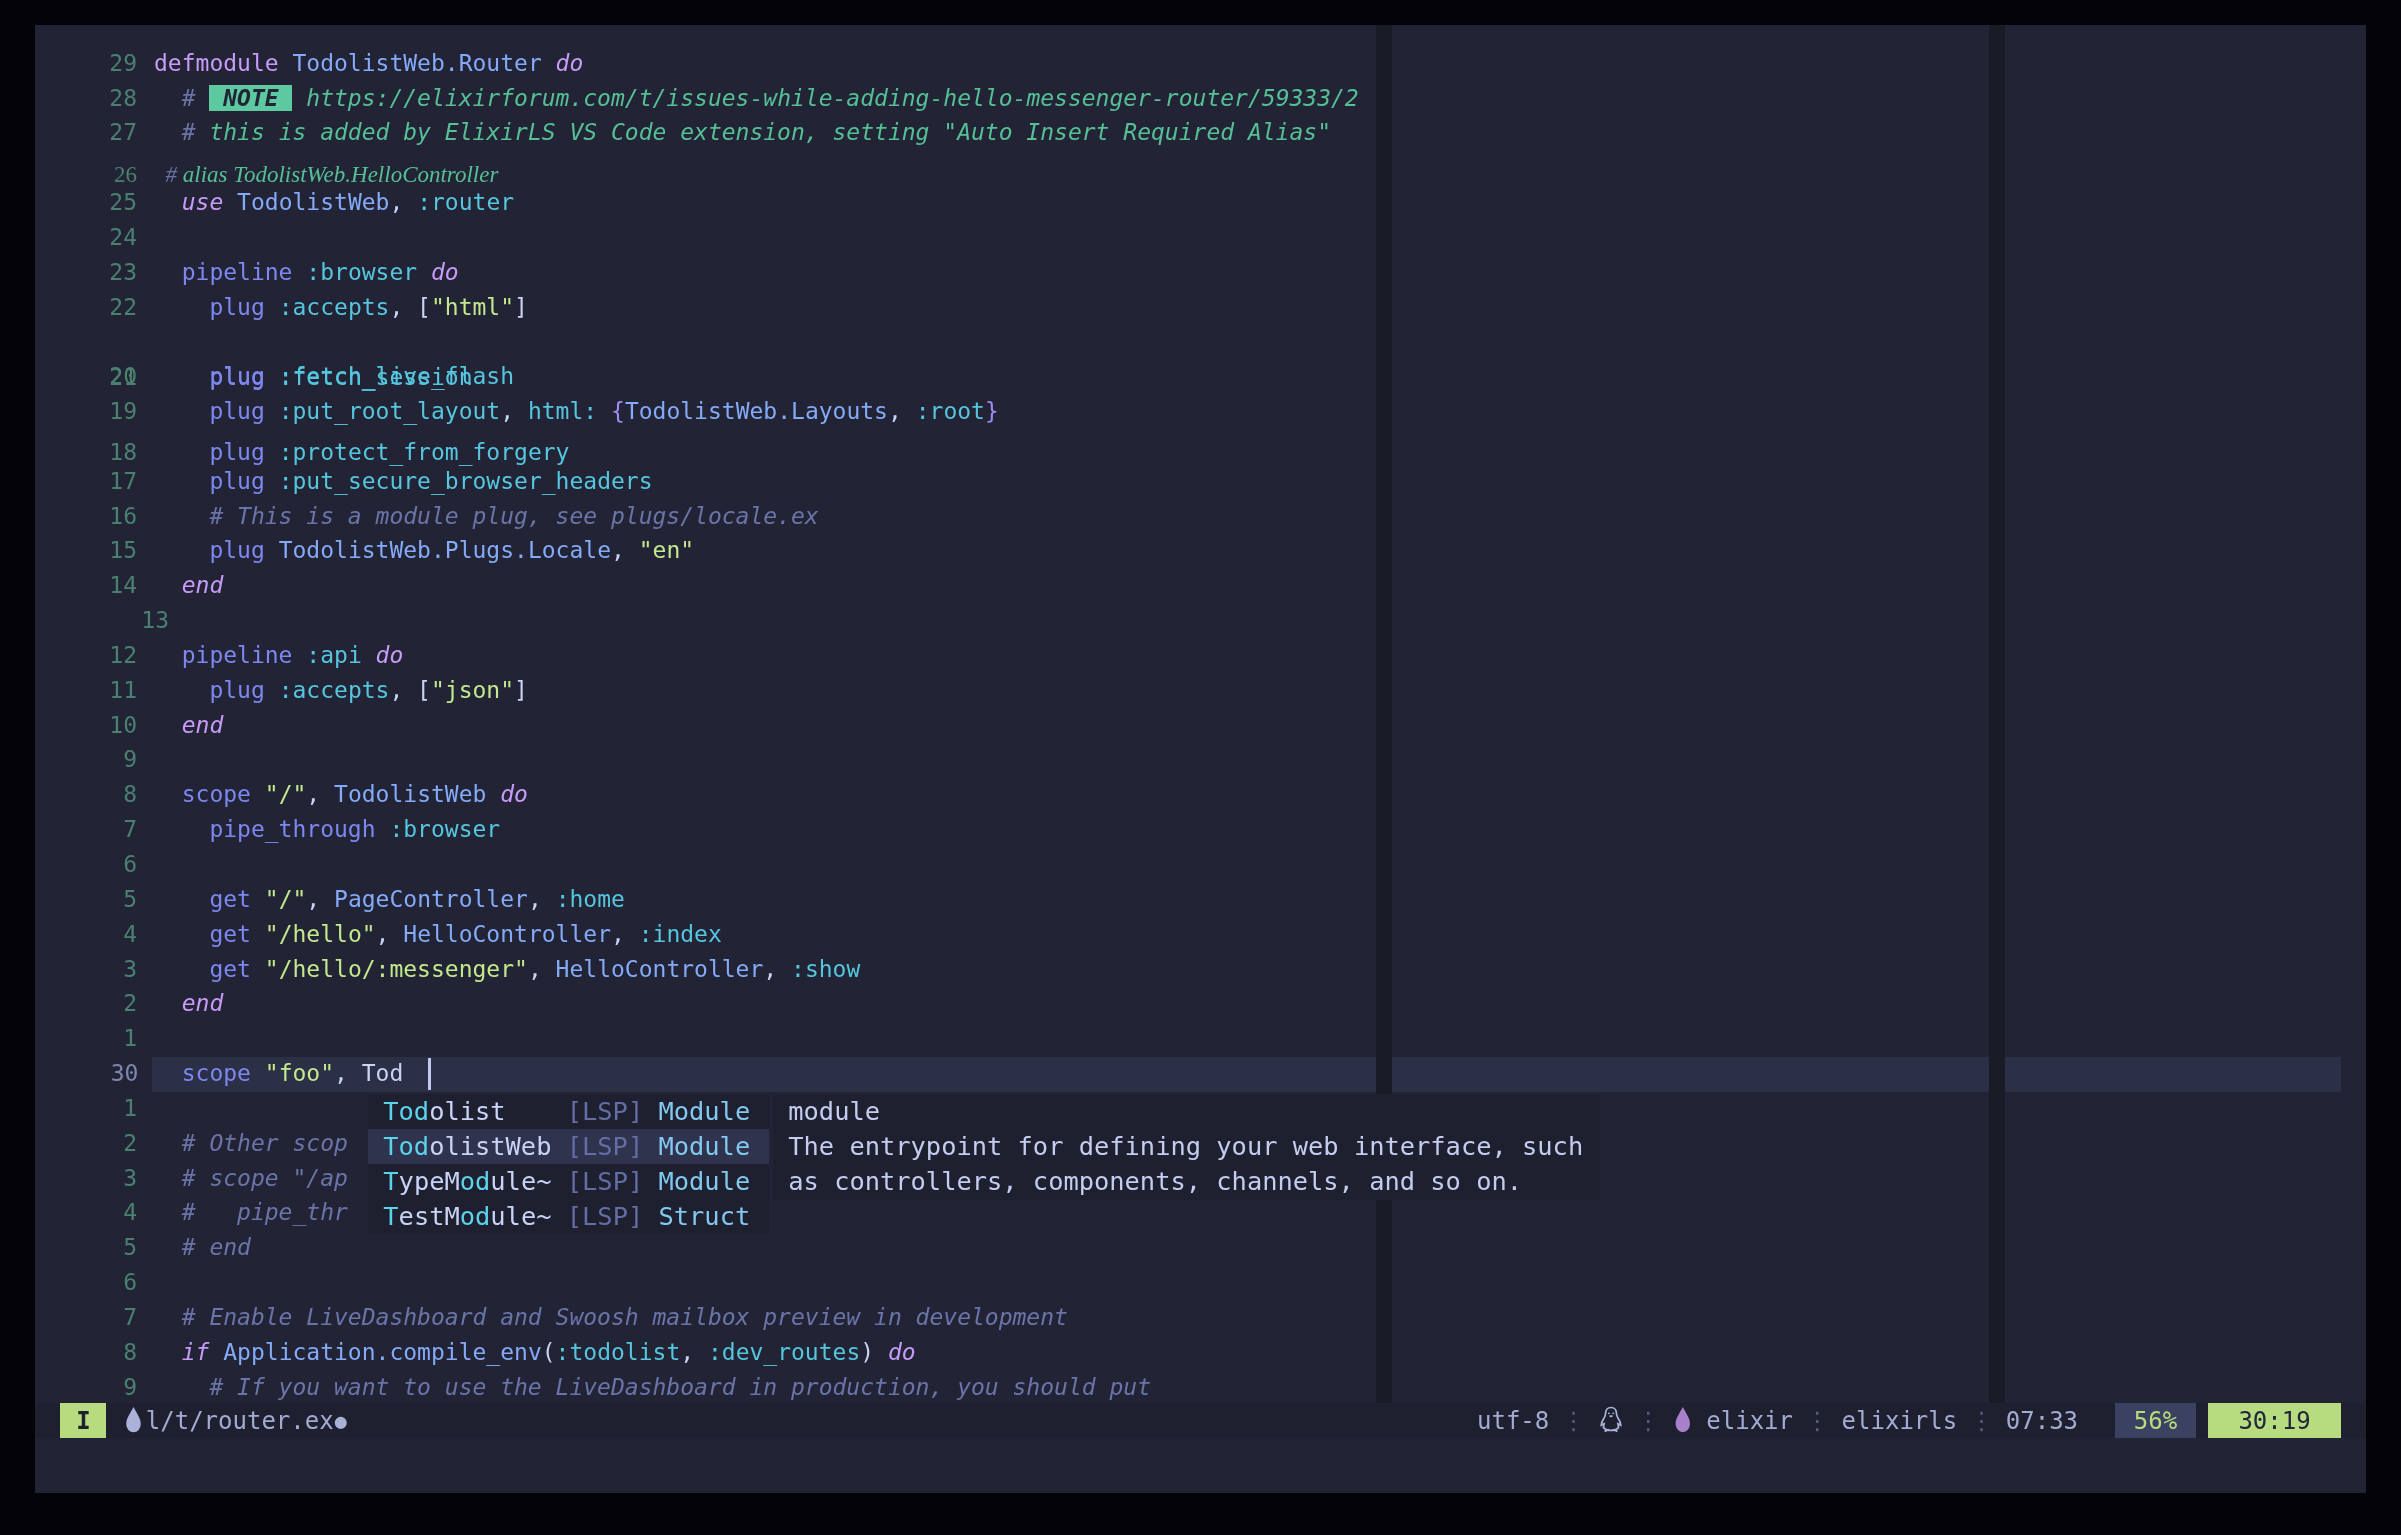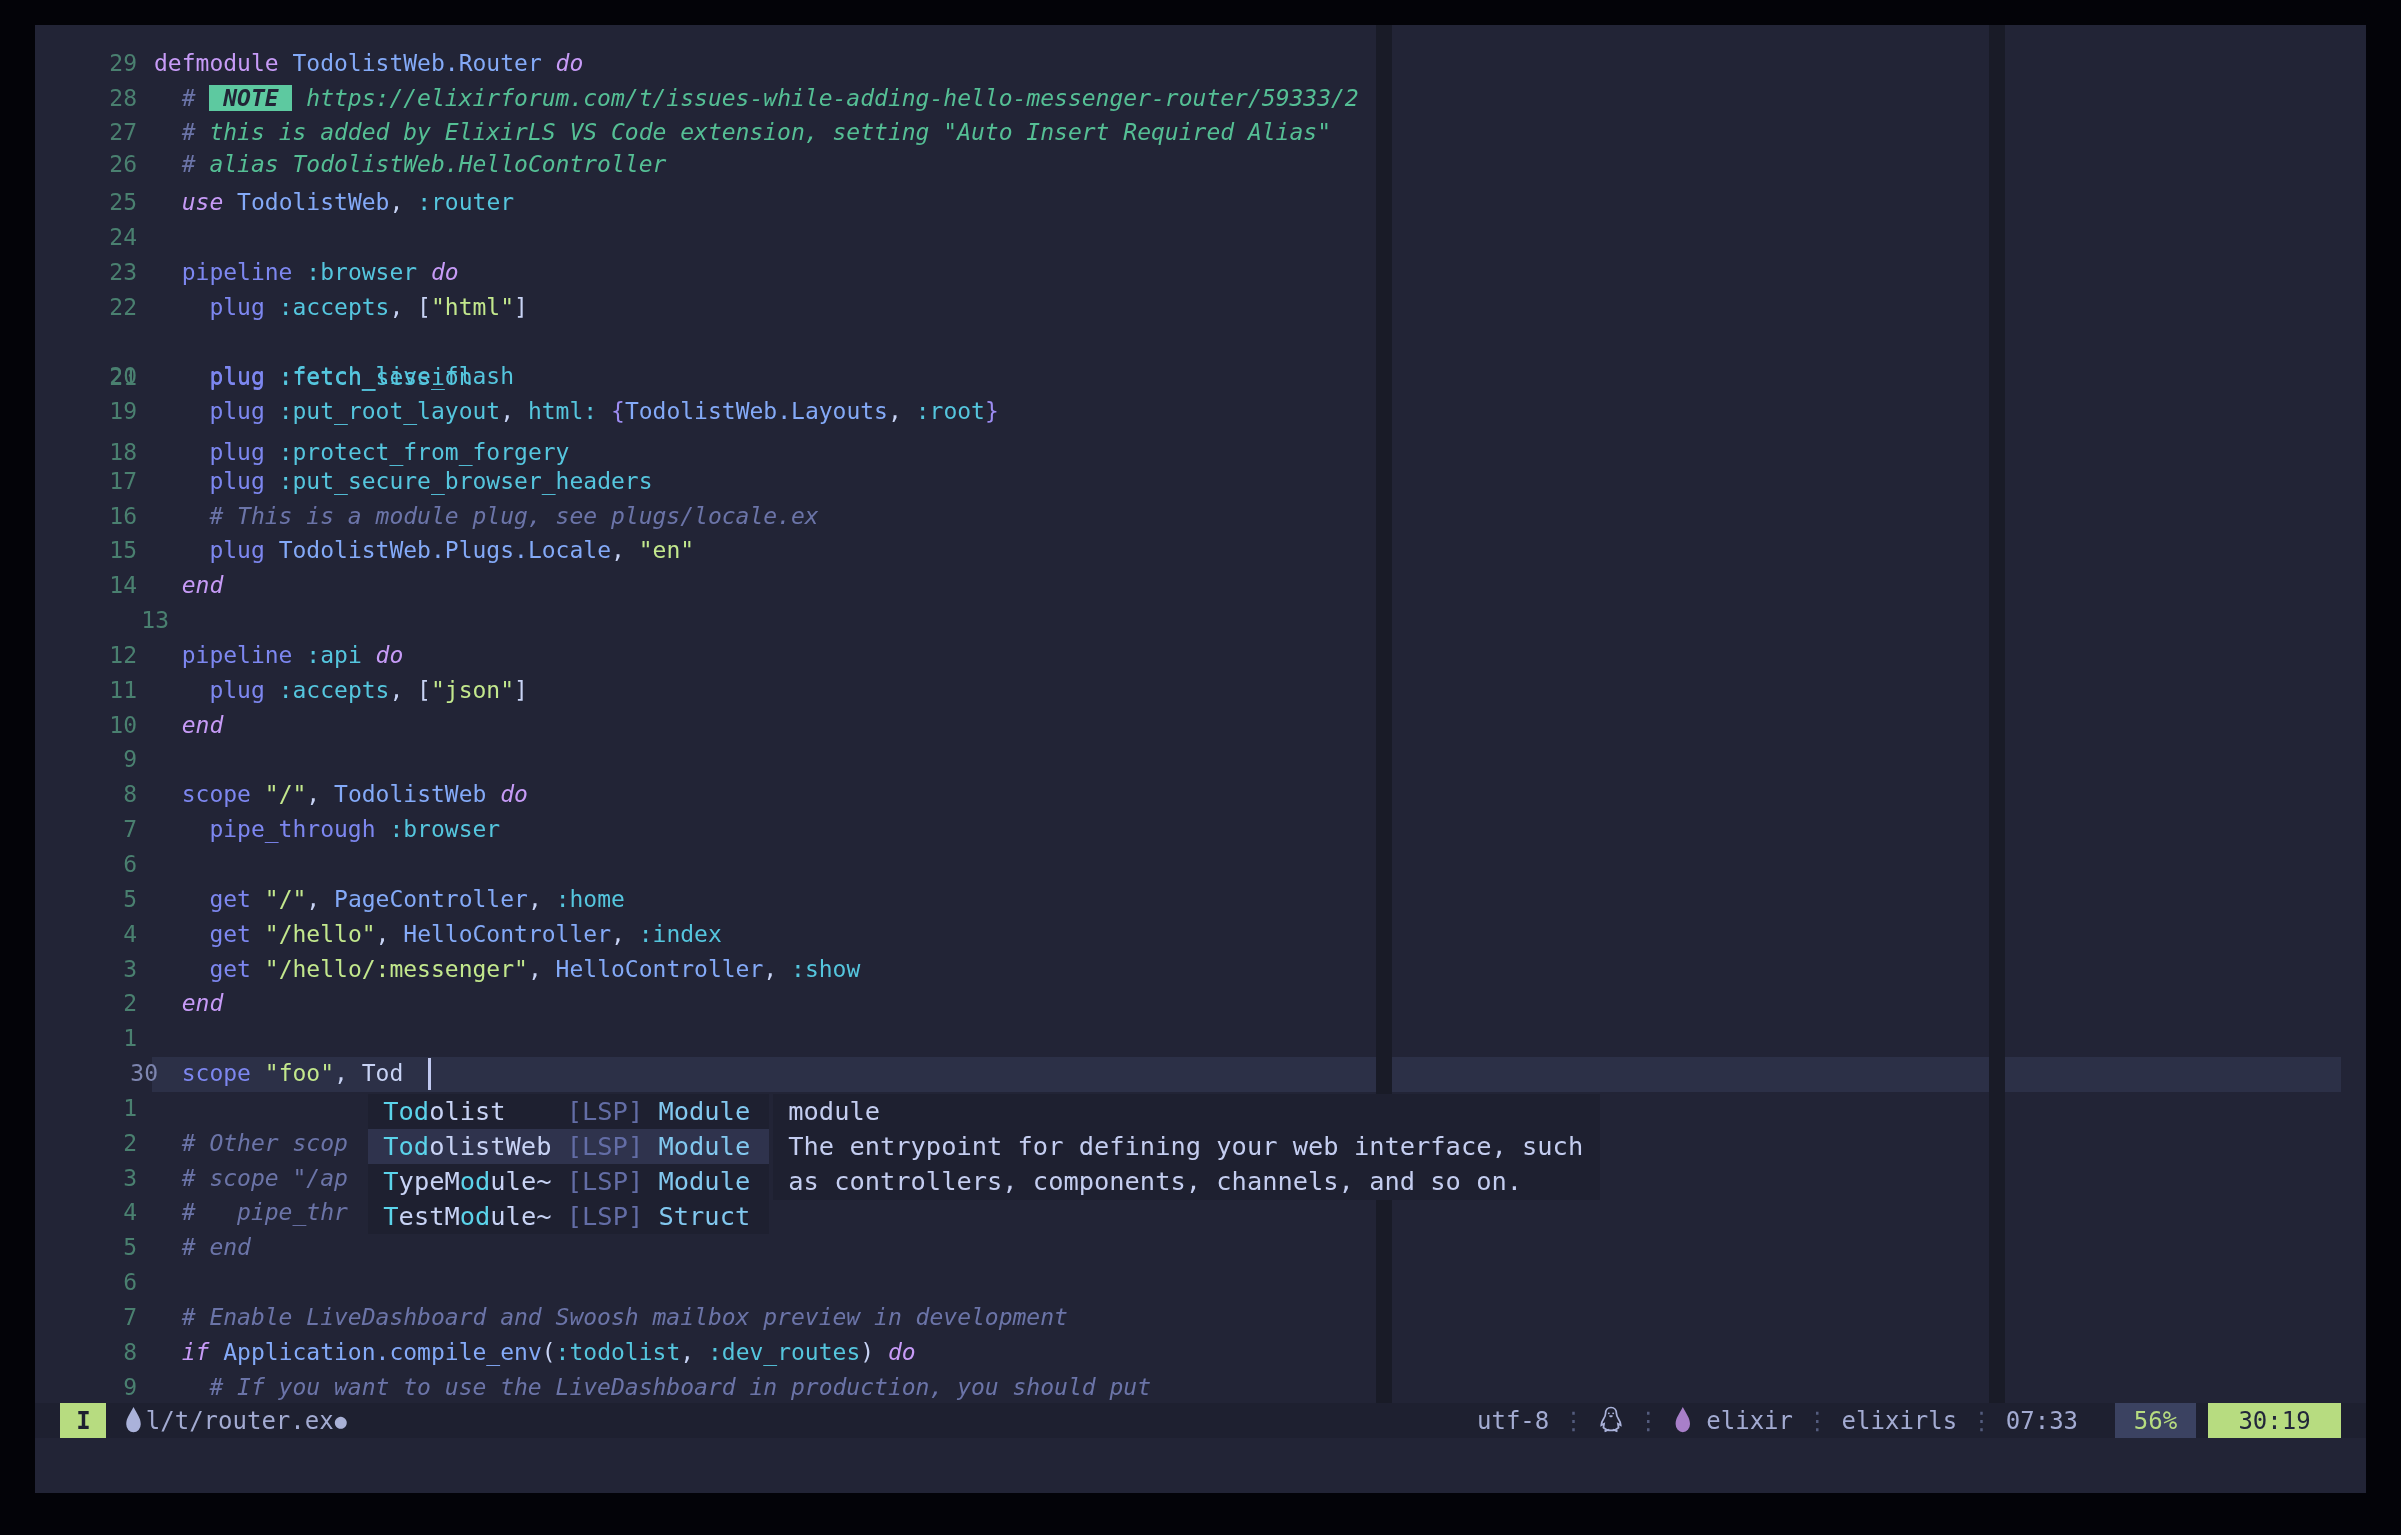--- a/index.html
+++ b/index.html
@@ -17,21 +17,21 @@
   
   .ruler{position:absolute;top:25.4px;height:1378px;width:16px;background:var(--ruler);z-index:2}
   #ruler80{left:1376px}
   #ruler120{left:1989px}
   
   .cline{position:absolute;left:152px;top:1057px;width:2189px;height:35px;background:var(--cline);z-index:1}
   
   #code{position:absolute;left:35px;top:25.4px;width:2331px;height:1378px;z-index:3}
   .row{position:absolute;left:0;width:100%;height:35px;line-height:35px;font-size:23px;white-space:pre}
   .row .ln{position:absolute;left:0;top:0;width:102px;text-align:right;color:var(--ln)}
-  .row.cur .ln{text-align:right;padding-left:56px;color:var(--lncur);width:123px}
+  .row.cur .ln{text-align:center;padding-left:56px;color:var(--lncur);width:123px}
   .row .src{position:absolute;left:119px;top:0;white-space:pre;color:var(--fg)}
   .kw{color:var(--kw)} .kwi{color:var(--kw);font-style:italic}
   .fn{color:var(--fn)} .mod{color:var(--mod)} .atom{color:var(--atom)}
   .str{color:var(--str)} .brc{color:var(--brc)} .txt{color:var(--fg)}
   .cmg{color:var(--cmg);font-style:italic} .cmn{color:var(--cmn);font-style:italic}
   .badge{background:var(--badge);color:#222436;font-weight:bold;font-style:italic}
   
   #cursor{position:absolute;left:428px;top:1058px;width:3.1px;height:32px;background:#c0c8f0;z-index:7}
   
   #popup{position:absolute;left:368px;top:1094px;width:401px;background:var(--bg-dark);z-index:6;font-size:25.4px}
@@ -60,21 +60,21 @@
 
 <div class="term"></div>
 <div class="ruler" id="ruler80"></div>
 <div class="ruler" id="ruler120"></div>
 <div class="cline"></div>
 
 <div id="code">
     <div class="row" style="top: 21px;"><span class="ln">29</span><span class="src"><span class="kw">defmodule</span><span class="txt"> </span><span class="mod">TodolistWeb.Router</span><span class="txt"> </span><span class="kwi">do</span></span></div>
     <div class="row" style="top: 56px;"><span class="ln">28</span><span class="src"><span class="cmg">  # </span><span class="badge"> NOTE </span><span class="cmn"> https://elixirforum.com/t/issues-while-adding-hello-messenger-router/59333/2</span></span></div>
     <div class="row" style="top: 90px;"><span class="ln">27</span><span class="src"><span class="cmg">  # </span><span class="cmn">this is added by ElixirLS VS Code extension, setting "Auto Insert Required Alias"</span></span></div>
-    <div class="row" style="top: 122px;"><span class="ln">26</span><span class="src"><span class="cmg">  # </span><span class="cmn">alias TodolistWeb.HelloController</span></span></div>
+    <div class="row" style="top: 132px; font-family: Liberation Serif, serif;"><span class="ln">26</span><span class="src"><span class="cmg">  # </span><span class="cmn">alias TodolistWeb.HelloController</span></span></div>
     <div class="row" style="top: 160px;"><span class="ln">25</span><span class="src"><span class="kwi">  use</span><span class="txt"> </span><span class="mod">TodolistWeb</span><span class="txt">, </span><span class="atom">:router</span></span></div>
     <div class="row" style="top: 195px;"><span class="ln">24</span><span class="src"></span></div>
     <div class="row" style="top: 230px;"><span class="ln">23</span><span class="src"><span class="fn">  pipeline</span><span class="txt"> </span><span class="atom">:browser</span><span class="txt"> </span><span class="kwi">do</span></span></div>
     <div class="row" style="top: 265px;"><span class="ln">22</span><span class="src"><span class="fn">    plug</span><span class="txt"> </span><span class="atom">:accepts</span><span class="txt">, [</span><span class="str">"html"</span><span class="txt">]</span></span></div>
     <div class="row" style="top: 299px; margin-top: 36px;"><span class="ln">21</span><span class="src"><span class="fn">    plug</span><span class="txt"> </span><span class="atom">:fetch_session</span></span></div>
     <div class="row" style="top: 334px;"><span class="ln">20</span><span class="src"><span class="fn">    plug</span><span class="txt"> </span><span class="atom">:fetch_live_flash</span></span></div>
     <div class="row" style="top: 369px;"><span class="ln">19</span><span class="src"><span class="fn">    plug</span><span class="txt"> </span><span class="atom">:put_root_layout</span><span class="txt">, </span><span class="atom">html:</span><span class="txt"> </span><span class="brc">{</span><span class="mod">TodolistWeb.Layouts</span><span class="txt">, </span><span class="atom">:root</span><span class="brc">}</span></span></div>
     <div class="row" style="top: 410px;"><span class="ln">18</span><span class="src"><span class="fn">    plug</span><span class="txt"> </span><span class="atom">:protect_from_forgery</span></span></div>
     <div class="row" style="top: 439px;"><span class="ln">17</span><span class="src"><span class="fn">    plug</span><span class="txt"> </span><span class="atom">:put_secure_browser_headers</span></span></div>
     <div class="row" style="top: 474px;"><span class="ln">16</span><span class="src"><span class="cmg">    # This is a module plug, see plugs/locale.ex</span></span></div>

